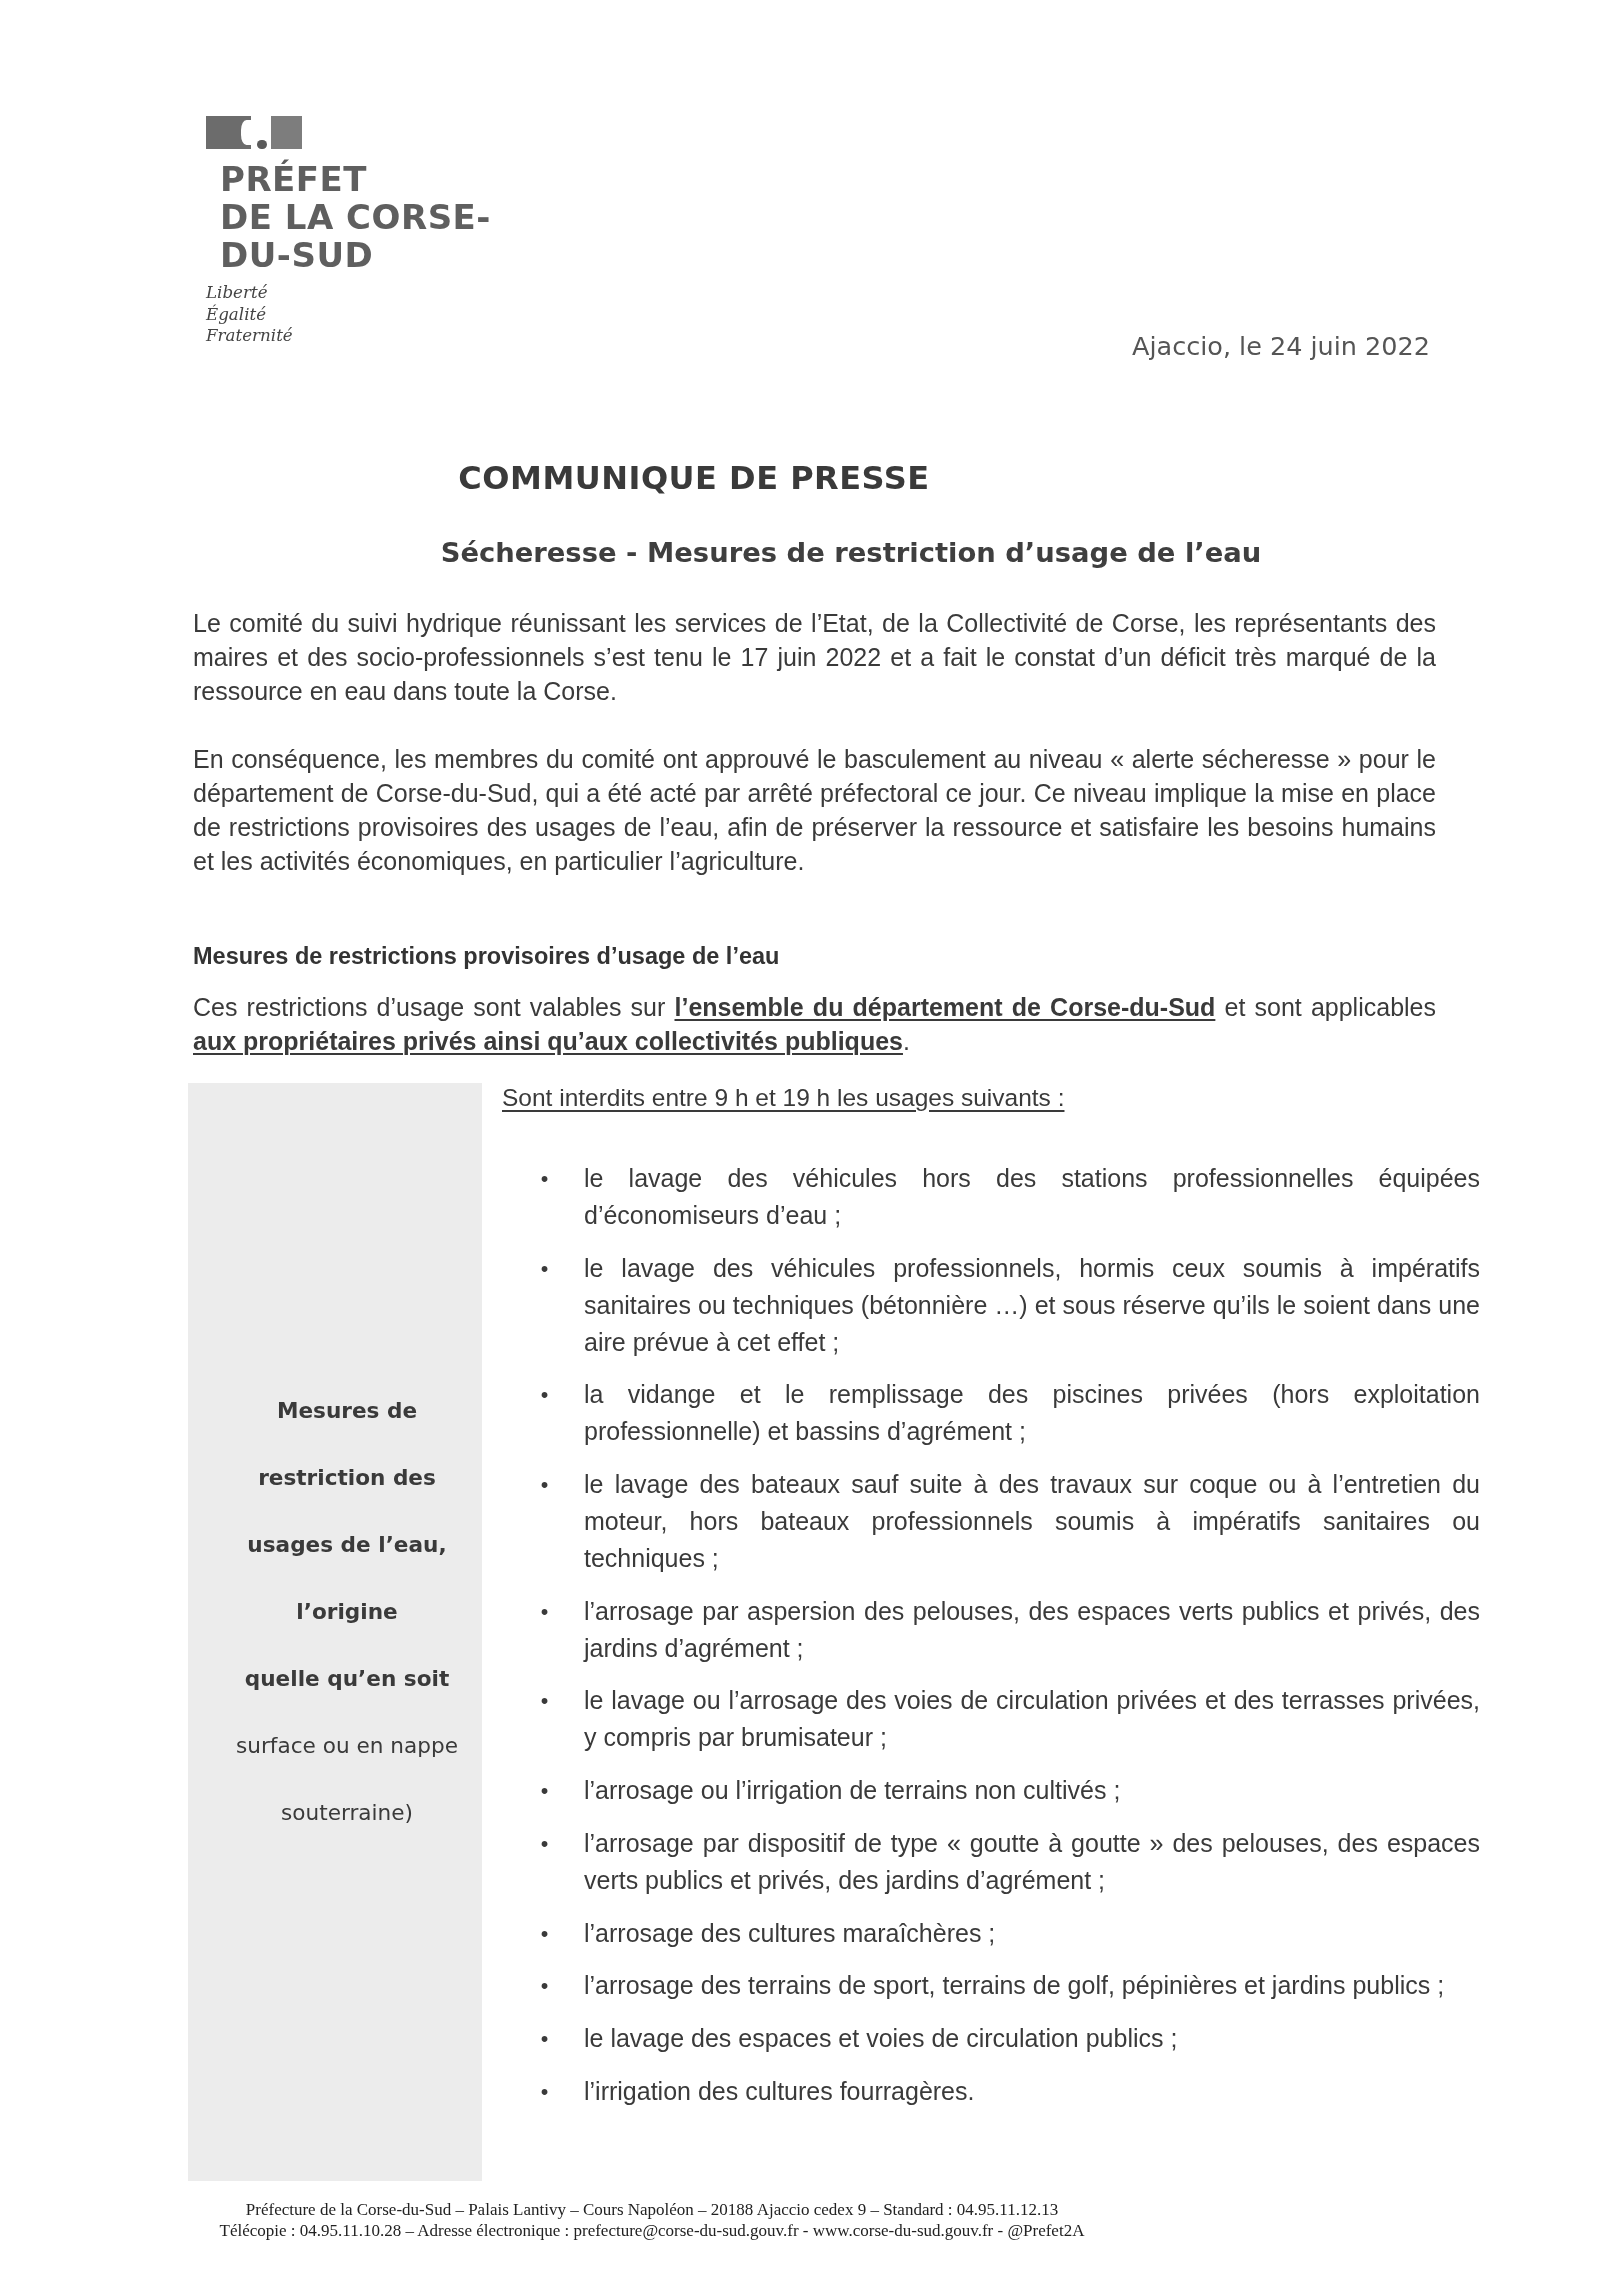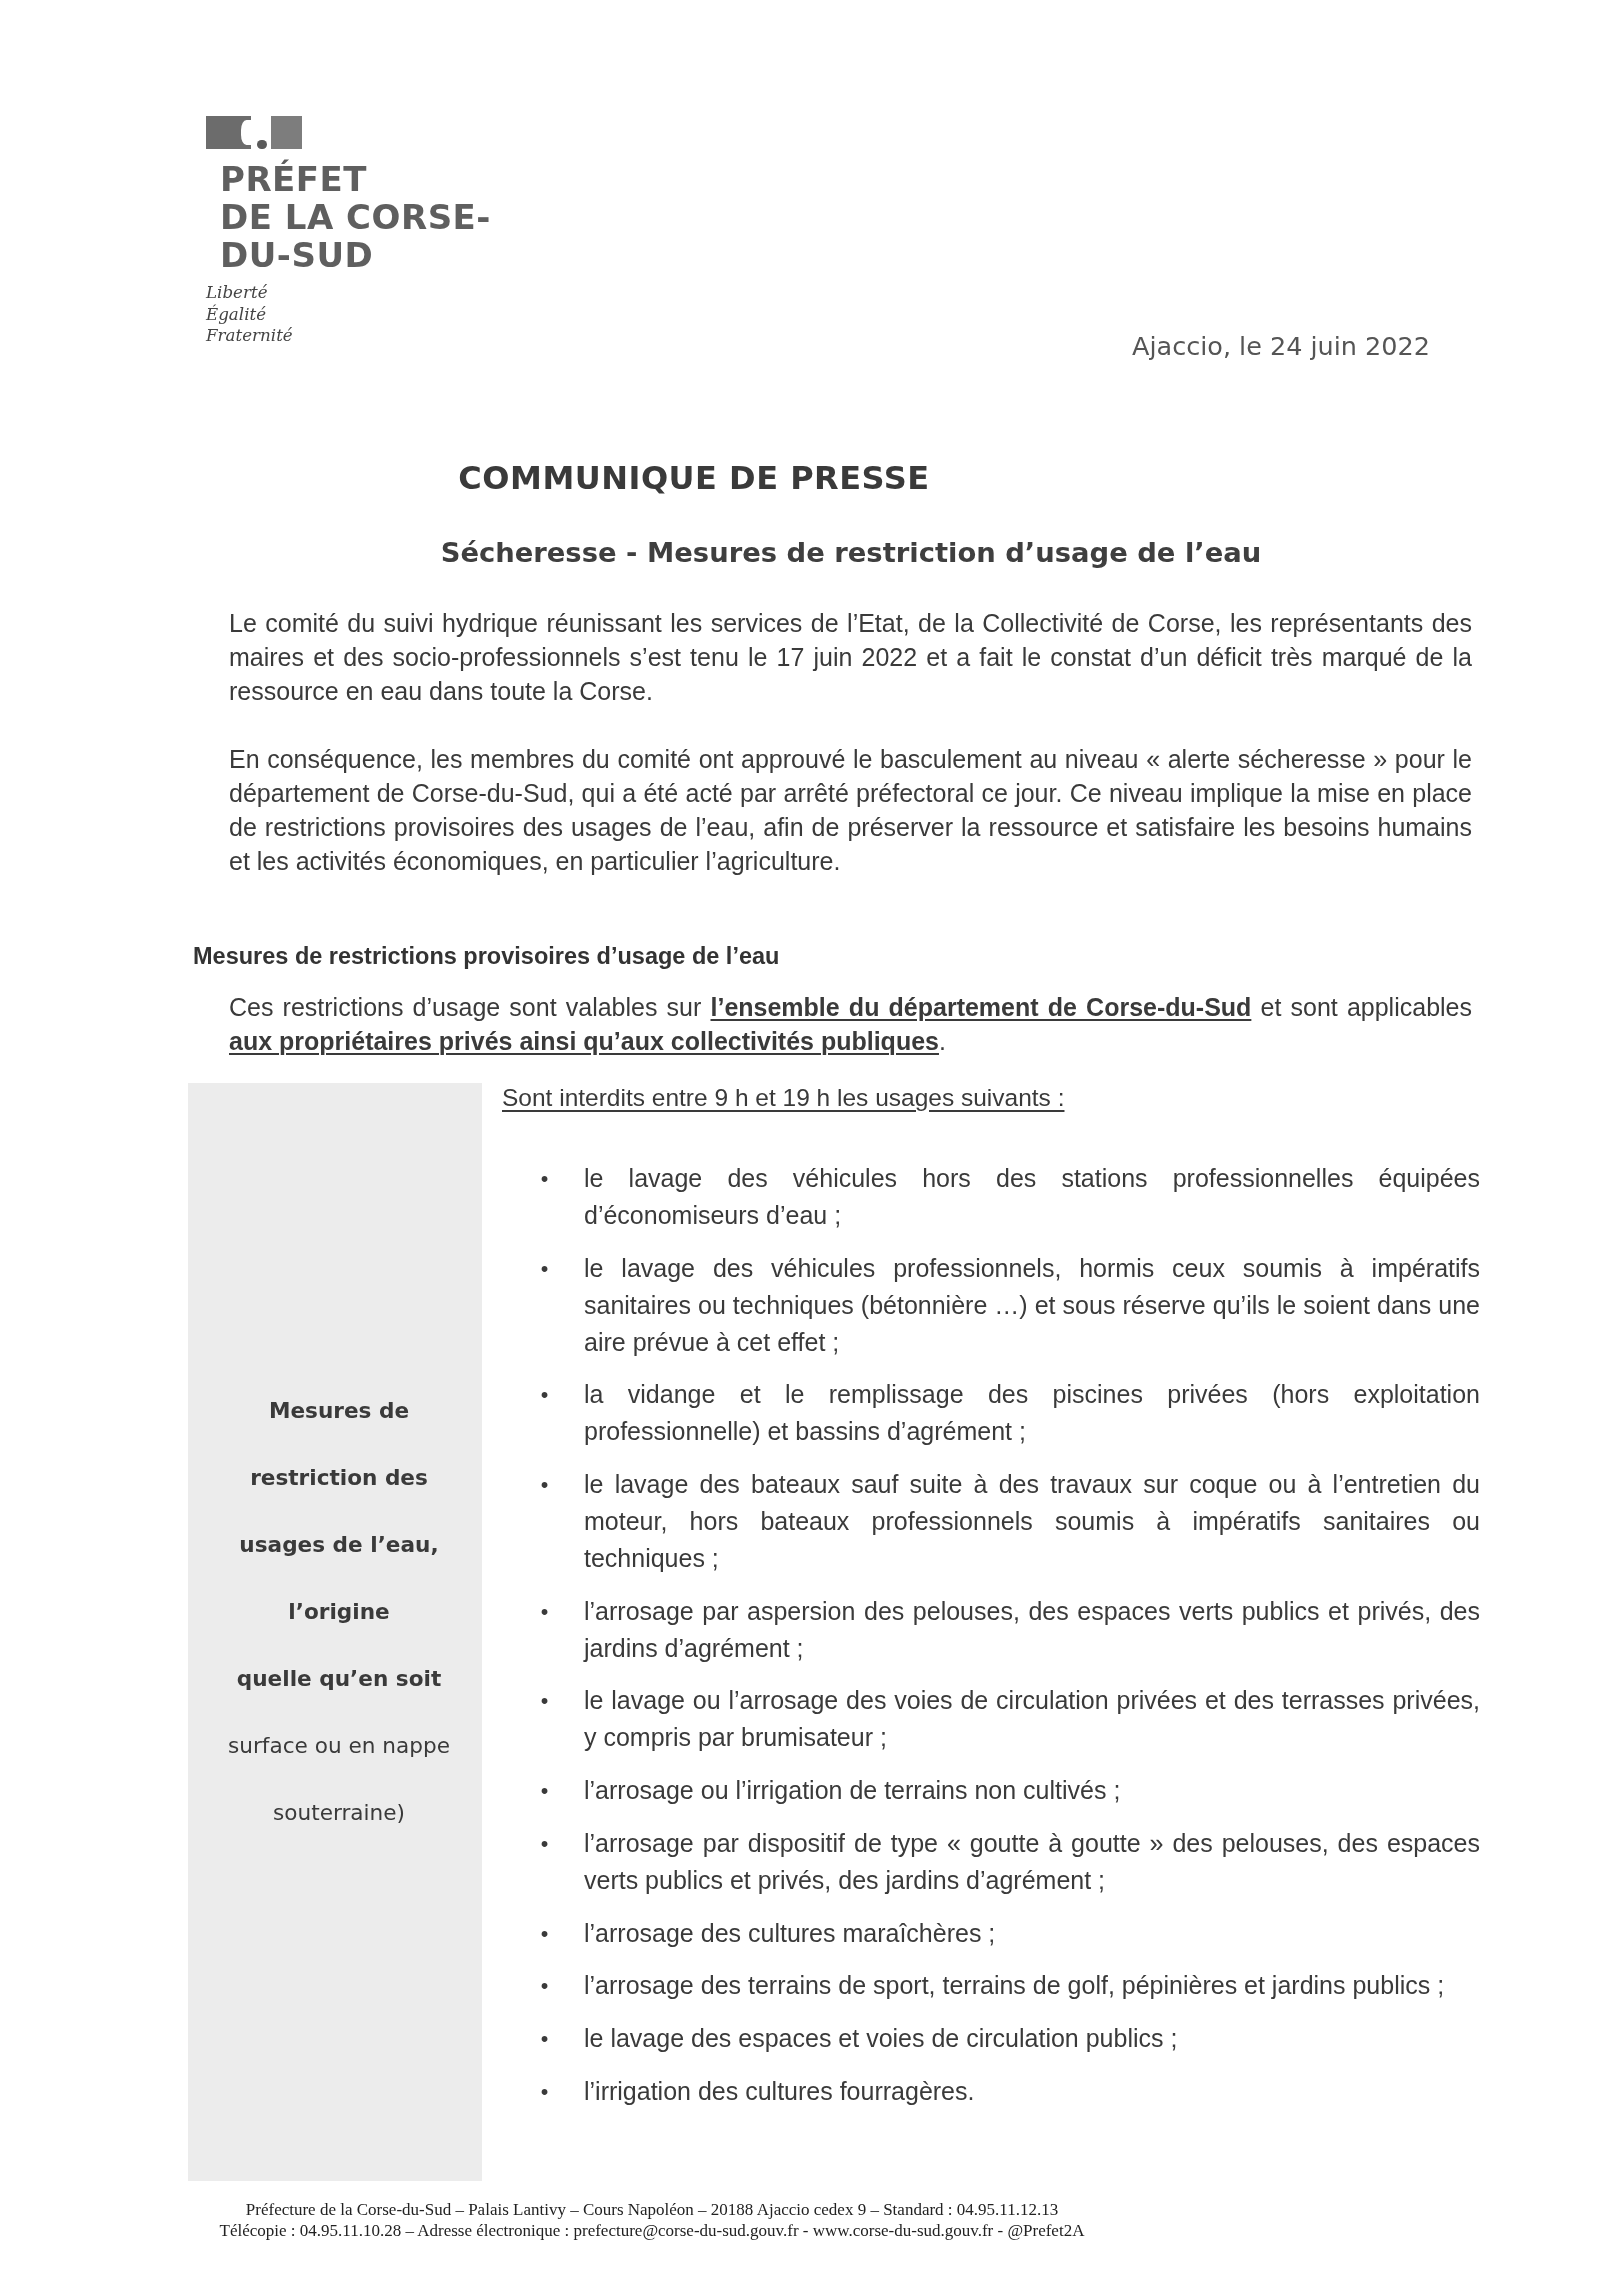--- a/index.html
+++ b/index.html
@@ -21,31 +21,31 @@
          font-size: 16.7px; line-height: 21.6px; color: #444; }
 
   .date { left: 1132px; top: 331px; font-size: 25.5px; color: #555; white-space: nowrap; }
 
   .title { left: 0; width: 1388px; top: 459px; text-align: center; font-weight: bold;
          font-size: 32px; color: #3a3a3a; letter-spacing: 0.5px; }
   .subtitle { left: 0; width: 1620px; top: 537px; text-align: center; font-weight: bold;
          font-size: 27.4px; color: #3f3f3f; margin-left: 41px; }
 
   .para { left: 193px; width: 1243px; font-size: 25px; line-height: 34px; text-align: justify;
-         color: #3a3a3a; font-family: "Liberation Sans", sans-serif; margin-left: 36px; }
+         color: #3a3a3a; font-family: "Liberation Sans", sans-serif; }
   .p1 { top: 606px; }
   .p2 { top: 742px; }
   .section-heading { left: 193px; top: 943px; font-weight: bold; font-size: 23.5px; color: #333;
          font-family: "Liberation Sans", sans-serif; }
   .p3 { top: 990px; }
   .u-strong { font-weight: bold; text-decoration: underline; text-decoration-thickness: 2px; text-underline-offset: 2.9px; }
 
   
   .side-panel { left: 188px; top: 1083px; width: 294px; height: 1098px; background: #ececec; }
-  .side-text { position: absolute; left: 4px; width: 294px; top: 294px; text-align: center;
+  .side-text { position: absolute; left: 12px; width: 294px; top: 294px; text-align: center;
          font-family: "DejaVu Sans", sans-serif; font-size: 21.6px; line-height: 67px; color: #3a3a3a; }
   .side-text .b { font-weight: bold; }
 
   
   .list-heading { left: 502px; top: 1084px; font-size: 24.5px; text-decoration: underline;
          text-underline-offset: 3.9px; color: #3a3a3a; font-family: "Liberation Sans", sans-serif; white-space: nowrap; }
   .rlist { left: 529px; top: 1160px; width: 951px; margin: 0; padding: 0; list-style: none;
          font-family: "Liberation Sans", sans-serif; font-size: 25px; line-height: 37px; color: #3a3a3a; }
   .rlist li { position: relative; padding-left: 55px; text-align: justify; margin-bottom: 15.7px; }
   .rlist li .bullet { position: absolute; left: 11.8px; top: 0; font-size: 21.6px; }

